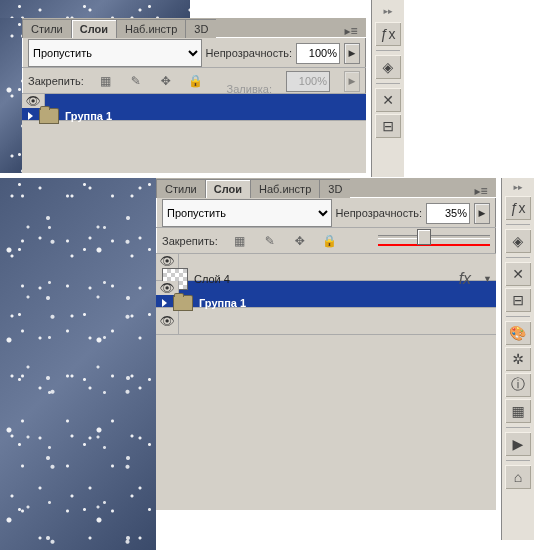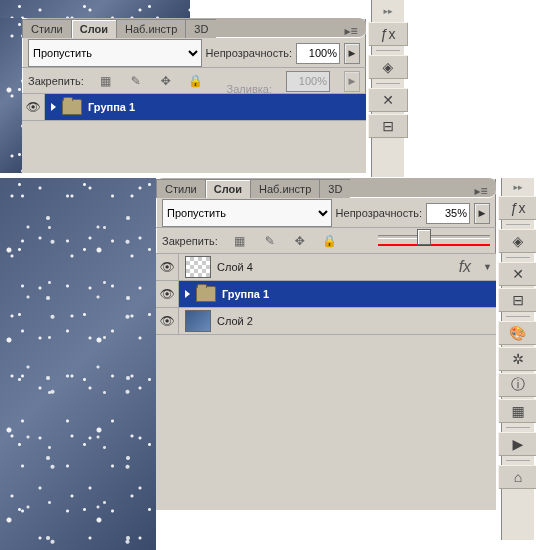--- a/index.html
+++ b/index.html
@@ -37,21 +37,20 @@
     position:absolute;
     background:#d4d0c8;
     box-shadow: inset 1px 1px 0 #fff, inset -1px -1px 0 #888;
   }
   .tabs {
     display:flex;
     height:20px;
     align-items:flex-end;
     background:#b5b1a8;
     box-shadow: inset 0 -1px 0 #fff;
-    border-radius: 7px;
   }
   .tab {
     padding:3px 8px;
     font-size:11px;
     color:#333;
     background:#b5b1a8;
     cursor:pointer;
     border-top:1px solid #888;
     border-left:1px solid #888;
   }
@@ -108,20 +107,21 @@
     color:#666;font-size:12px;
   }
   .layers-area {
     background:#d4d0c8;
     flex:1;
   }
   .layer-row {
     display:flex;
     height:26px;
     border-bottom:1px solid #aaa;
+    flex-direction:column;
   }
   .layer-row.selected {
     background:#1a3e9c;
     color:#fff;
   }
   .layer-row.selected .layer-name { color:#fff; font-weight:bold; }
   .eye-cell {
     width:22px;height:100%;
     display:flex;align-items:center;justify-content:center;
     border-right:1px solid #aaa;
@@ -189,21 +189,21 @@
 
   .dock {
     position:absolute;
     background:#e4e0d8;
     box-shadow:-1px 0 0 #888;
     display:flex;flex-direction:column;align-items:center;
     padding-top:2px;
     gap:2px;
   }
   .dock-btn {
-    width:40px;height:24px;
+    width:26px;height:24px;
     display:flex;align-items:center;justify-content:center;
     background:#d4d0c8;
     box-shadow:inset 1px 1px 0 #f4f0e8, inset -1px -1px 0 #a8a498;
     font-size:14px;color:#444;cursor:pointer;
   }
   .dock-sep { width:24px;height:1px;background:#aaa;margin:2px 0; }
 
   .panel-flyout {
     position:absolute;
     width:14px;
@@ -320,24 +320,20 @@
         <div class="disclose"></div>
         <div class="folder-icon"></div>
         <span class="layer-name">Группа 1</span>
       </div>
     </div>
 
     <div class="layer-row">
       <div class="eye-cell">
           <span class="eye-icon"></span>
         </div>
-      <div class="row-content">
-        <div class="thumb img"></div>
-        <span class="layer-name">Слой 2</span>
-      </div>
     </div>
   </div>
 </div>
 
 <div class="dock" style="left:502px;top:178px;width:32px;height:360px;">
   <div style="height:14px;width:100%;display:flex;justify-content:center;align-items:center;font-size:9px;color:#777">▸▸</div>
   <div class="dock-btn">ƒx</div>
   <div class="dock-sep"></div>
   <div class="dock-btn">◈</div>
   <div class="dock-sep"></div>

